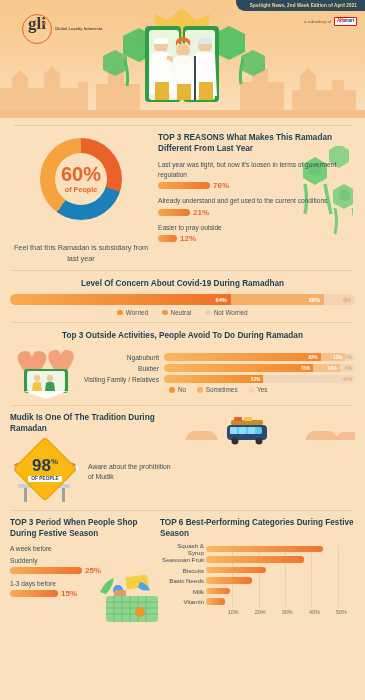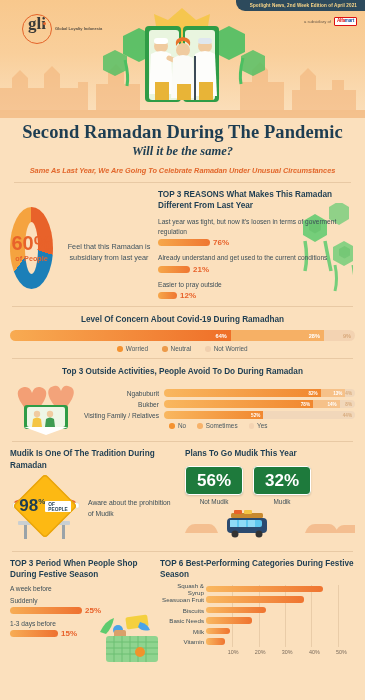--- a/index.html
+++ b/index.html
@@ -64,21 +64,21 @@
     font-size: 7.4px; font-style: italic; font-weight:bold; color:#e2672c;
     margin-top: 7px; letter-spacing:-.05px;
   }
   .divider { height:1px; background:#e8c9a4; margin: 7px 14px 0; }
 
   
   .sec-title { font-size: 8.2px; font-weight:bold; color:#1d3d52; line-height:1.35; }
 
   
   .row1 { display:flex; padding: 6px 10px 0; }
-  .col-donut { width: 142px; display:flex; flex-direction:row; align-items:center; padding-top:6px;gap:13px; }
+  .col-donut { width: 142px; display:flex; flex-direction:column; align-items:center; padding-top:6px;gap:13px; }
   .donut { width:82px; height:82px; border-radius:50%; position:relative;
            background: conic-gradient(#e8622a 0deg 108deg, #1b7fb8 108deg 216deg, #f5a33f 216deg 360deg); }
   .donut::after { content:""; position:absolute; inset:15px; border-radius:50%; background:#fbe0bd; }
   .donut-lbl { position:absolute; inset:0; display:flex; flex-direction:column; align-items:center; justify-content:center; z-index:2; }
   .donut-pct { font-size:20px; font-weight:bold; color:#e8622a; line-height:1; }
   .donut-of { font-size:7.2px; font-weight:bold; color:#e8622a; margin-top:1px; }
   .donut-cap { font-size:7.3px; color:#40545f; text-align:center; line-height:1.45; margin-top:10px; }
 
   .col-reasons { flex:1; padding-left:6px; position:relative; }
   .reason { margin-top:6px; position:relative; z-index:2; }
@@ -111,21 +111,21 @@
   .row3 { display:flex; margin: 6px 10px 0; gap:8px; }
   .mudik-left { width:168px; position:relative; }
   .mudik-right { flex:1; position:relative; }
   .sign-wrap { display:flex; align-items:center; margin-top:6px; }
   .roadsign { width:74px; height:64px; position:relative; flex:none; }
   .diamond {
     width:46px; height:46px; background:#fdb913; transform:rotate(45deg);
     position:absolute; left:12px; top:6px; border-radius:4px; box-shadow: inset 0 0 0 1.5px #e8a50f;
   }
   .diamond-txt { position:absolute; left:12px; top:6px; width:46px; height:46px;
-                 display:flex; align-items:center; justify-content:center; }
+                 display:flex; flex-direction:column; align-items:center; justify-content:center; }
   .d-pct { font-size:17px; font-weight:bold; color:#1d3d52; line-height:1; }
   .d-pct sup { font-size:8px; }
   .d-of { background:#fff; color:#1d3d52; font-size:4.8px; font-weight:bold; padding:.5px 3px; border-radius:1px; margin-top:2px; }
   .sign-cap { font-size:6.8px; color:#3d4f58; line-height:1.5; padding-left:4px; }
 
   .green-signs { display:flex; gap:10px; margin-top:6px; align-items:flex-start; }
   .gsign { text-align:center; }
   .gbox { background:#1e7a3c; border:1.3px solid #fff; border-radius:4px;
           padding:5px 11px; color:#fff; font-size:17px; font-weight:bold; line-height:1;
           box-shadow:0 1px 2px rgba(0,0,0,.15); }
@@ -212,25 +212,20 @@
           <ellipse cx="110" cy="40" rx="7" ry="7" fill="#f0cba0"></ellipse>
           <rect x="103" y="32" width="14" height="6" rx="3" fill="#dfe7ef"></rect>
           <path d="M100 48 q10 -6 20 0 l2 42 l-24 0Z" fill="#fdfdfb"></path>
           <rect x="104" y="76" width="14" height="18" fill="#e8b437"></rect>
           <rect x="99" y="50" width="2" height="44" fill="#3d4a56"></rect>
         </g>
       </svg>
     </div>
   </div>
 
-  <div class="title-wrap">
-    <div class="main-title">Second Ramadan During The Pandemic</div>
-    <div class="sub-title">Will it be the same?</div>
-    <div class="lede">Same As Last Year, We Are Going To Celebrate Ramadan Under Unusual Circumstances</div>
-  </div>
   <div class="divider"></div>
 
   <div class="row1">
     <div class="col-donut">
       <div class="donut">
         <div class="donut-lbl">
           <div class="donut-pct">60%</div>
           <div class="donut-of">of People</div>
         </div>
       </div>
@@ -389,31 +384,20 @@
           <div class="diamond-txt">
             <div class="d-pct"><span>98</span><sup>%</sup></div>
             <div class="d-of">OF PEOPLE</div>
           </div>
         </div>
         <div class="sign-cap">Aware about the prohibition of Mudik</div>
       </div>
     </div>
 
     <div class="mudik-right">
-      <div class="sec-title">Plans To Go Mudik This Year</div>
-      <div class="green-signs">
-        <div class="gsign">
-          <div class="gbox">56%</div>
-          <div class="gcap">Not Mudik</div>
-        </div>
-        <div class="gsign">
-          <div class="gbox">32%</div>
-          <div class="gcap">Mudik</div>
-        </div>
-      </div>
       <svg width="170" height="34" viewBox="0 0 170 34" style="margin-top:2px">
         <g fill="#f3b685" opacity=".8">
           <path d="M0 26 q3 -9 10 -9 l14 0 q6 0 9 9Z"></path>
           <path d="M120 26 q3 -9 10 -9 l14 0 q6 0 9 9Z"></path>
           <path d="M150 26 q3 -8 9 -8 l11 0 l0 8Z"></path>
         </g>
         <g>
           <rect x="46" y="6" width="32" height="5" rx="1.5" fill="#c8892f"></rect>
           <rect x="49" y="3" width="8" height="4" rx="1" fill="#e8622a"></rect>
           <rect x="59" y="3" width="8" height="4" rx="1" fill="#f4c543"></rect>

